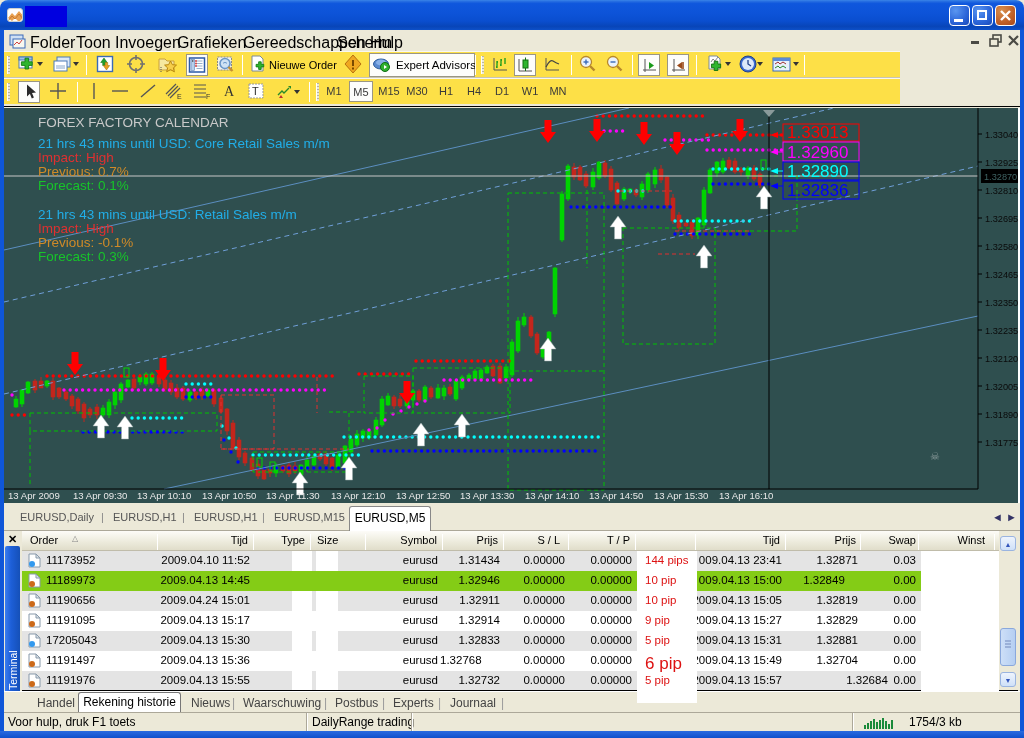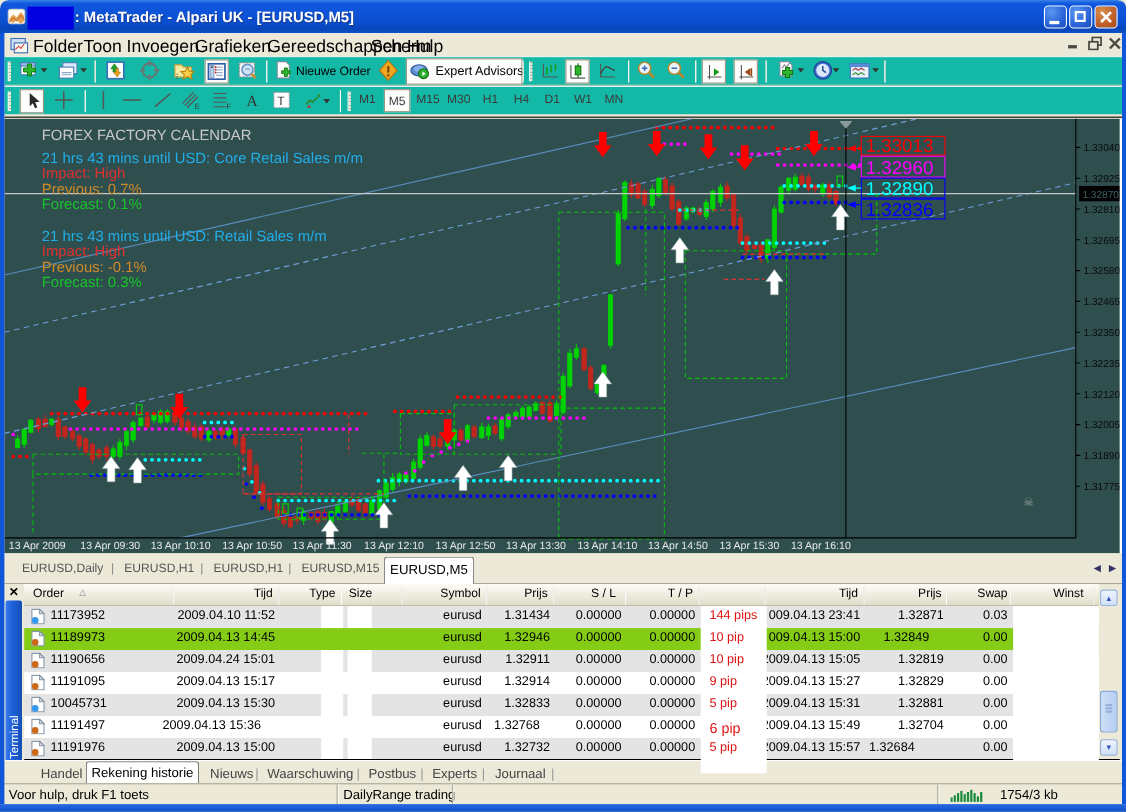--- a/index.html
+++ b/index.html
@@ -12,21 +12,21 @@
  text-shadow:1px 1px 1px #1a3a8a; white-space:nowrap; }
 #censor { position:absolute; left:25px; top:6px; width:42px; height:21px; background:#0000e0; }
 #appicon { position:absolute; left:7px; top:8px; width:16px; height:14px; background:#fdfdfd; border-radius:3px; border:1px solid #d0d0d0; overflow:hidden; }
 .tbtn { position:absolute; top:5px; width:21px; height:21px; border-radius:4px; border:1px solid #fff;
  color:#fff; font-size:12px; text-align:center; line-height:19px; font-weight:bold; }
 .bblue { background:radial-gradient(circle at 30% 25%, #5a96f0, #2a64d8 60%, #1a4ab8); }
 
 #menubar { left:4px; top:30px; width:1016px; height:21px; background:#ece9d8; border-bottom:1px solid #ece9d8; }
 #menubar span.mi { position:absolute; top:4px; font-size:16px; color:#000; }
 
-.tb { left:4px; width:1016px; height:27px; background:#14b8a6; border-top:1px solid #f8f7f2; border-bottom:1px solid #c9c5b2; }
+.tb { left:4px; width:896px; height:27px; background:#fde047; border-top:1px solid #f8f7f2; border-bottom:1px solid #c9c5b2; }
 .grip { position:absolute; left:3px; top:4px; width:3px; height:18px;
  background:repeating-linear-gradient(#b8b4a2 0px,#b8b4a2 1px,#ece9d8 1px,#ece9d8 3px); border-left:1px solid #fff; }
 .sep { position:absolute; top:3px; width:1px; height:20px; background:#b8b4a2; border-right:1px solid #fff; }
 
 #chartzone { left:4px; top:104px; width:1016px; height:3px; background:#ece9d8; border-bottom:1px solid #000; }
 #chart { left:4px; top:108px; width:1014px; height:395px; background:#2f4f4f; }
 #chartright { left:1018px; top:108px; width:2px; height:395px; background:#fff; }
 
 #ctabs { left:4px; top:503px; width:1016px; height:28px; background:#ece9d8; border-bottom:1px solid #aca899; }
 .ctab { position:absolute; top:8px; font-size:11px; color:#555; }
@@ -60,21 +60,20 @@
 #bright { left:1020px; top:30px; width:4px; height:701px; background:#0f56d8; }
 #bbottom { left:0; top:731px; width:1024px; height:7px; background:linear-gradient(#2a6ae0,#0f50cc); }
 </style></head><body>
 <div id="win">
   <div id="title" class="abs">
     <div id="appicon"><svg width="16" height="14">
           <path d="M0 9 l4 -5 l3 3 l4 -5 l5 6 l-5 5 l-4 -4 l-3 3 Z" fill="#e8a050"></path>
           <path d="M0 12 l4 -5 l3 3 l4 -5 l5 6" stroke="#c87830" fill="none"></path>
         </svg></div>
     <div id="censor"></div>
-    <div class="txt">: MetaTrader - Alpari UK - [EURUSD,M5]</div>
     <div class="tbtn bblue" style="left:949px">
         <span style="position:absolute;left:4px;bottom:3px;width:9px;height:3px;background:#fff"></span>
       </div>
     <div class="tbtn bblue" style="left:972px">
         <span style="position:absolute;left:4px;top:4px;width:10px;height:10px;border:2px solid #fff"></span>
       </div>
     <div class="tbtn" style="left:995px;background:radial-gradient(circle at 30% 25%, #d8904e, #c06028 60%, #a84818)">
         <svg width="19" height="19" style="position:absolute;left:0;top:0">
           <path d="M5 5 L14 14 M14 5 L5 14" stroke="#fff" stroke-width="2.4"></path>
         </svg>
@@ -1233,74 +1232,74 @@
       <span class="c" style="left:638px;width:122px;text-align:right">2009.04.13 15:27</span>
       <span class="c" style="left:768px;width:68px;text-align:right">1.32829</span>
       <span class="c" style="left:828px;width:66px;text-align:right">0.00</span>
     </div>
 <div class="trow" style="top:631px;background:#e4e4e4">
       <span style="position:absolute;left:6px;top:2px"><span class="dicon"><svg width="13" height="15" viewBox="0 0 13 15">
             <path d="M1 1 h7 l4 4 v9 h-11 Z" fill="#fff" stroke="#8899aa"></path>
             <path d="M8 1 l4 4 h-4 Z" fill="#dde4ea" stroke="#8899aa"></path>
             <circle cx="4" cy="11" r="3" fill="#3399ee"></circle>
           </svg></span></span>
-      <span class="c" style="left:24px;width:80px;text-align:left">10045731</span>
+      <span class="c" style="left:24px;width:80px;text-align:left">17205043</span>
       <span class="c" style="left:113px;width:115px;text-align:right">2009.04.13 15:30</span>
       <span style="position:absolute;left:270px;top:0;width:20px;height:20px;background:#fff"></span>
       <span style="position:absolute;left:294px;top:0;width:22px;height:20px;background:#fff"></span>
       <span class="c" style="left:338px;width:78px;text-align:right">eurusd</span>
       <span class="c" style="left:418px;width:60px;text-align:right">1.32833</span>
       <span class="c" style="left:478px;width:65px;text-align:right">0.00000</span>
       <span class="c" style="left:543px;width:67px;text-align:right">0.00000</span>
       <span class="c" style="left:638px;width:122px;text-align:right">2009.04.13 15:31</span>
       <span class="c" style="left:768px;width:68px;text-align:right">1.32881</span>
       <span class="c" style="left:828px;width:66px;text-align:right">0.00</span>
     </div>
 <div class="trow" style="top:651px;background:#ffffff">
       <span style="position:absolute;left:6px;top:2px"><span class="dicon"><svg width="13" height="15" viewBox="0 0 13 15">
             <path d="M1 1 h7 l4 4 v9 h-11 Z" fill="#fff" stroke="#8899aa"></path>
             <path d="M8 1 l4 4 h-4 Z" fill="#dde4ea" stroke="#8899aa"></path>
             <circle cx="4" cy="11" r="3" fill="#cc6a1a"></circle>
           </svg></span></span>
       <span class="c" style="left:24px;width:80px;text-align:left">11191497</span>
-      <span class="c" style="left:113px;width:115px;text-align:center">2009.04.13 15:36</span>
+      <span class="c" style="left:113px;width:115px;text-align:right">2009.04.13 15:36</span>
       <span class="c" style="left:338px;width:78px;text-align:right">eurusd</span>
-      <span class="c" style="left:418px;width:60px;text-align:center">1.32768</span>
+      <span class="c" style="left:418px;width:60px;text-align:left">1.32768</span>
       <span class="c" style="left:478px;width:65px;text-align:right">0.00000</span>
       <span class="c" style="left:543px;width:67px;text-align:right">0.00000</span>
       <span class="c" style="left:638px;width:122px;text-align:right">2009.04.13 15:49</span>
       <span class="c" style="left:768px;width:68px;text-align:right">1.32704</span>
       <span class="c" style="left:828px;width:66px;text-align:right">0.00</span>
     </div>
 <div class="trow" style="top:671px;background:#e4e4e4">
       <span style="position:absolute;left:6px;top:2px"><span class="dicon"><svg width="13" height="15" viewBox="0 0 13 15">
             <path d="M1 1 h7 l4 4 v9 h-11 Z" fill="#fff" stroke="#8899aa"></path>
             <path d="M8 1 l4 4 h-4 Z" fill="#dde4ea" stroke="#8899aa"></path>
             <circle cx="4" cy="11" r="3" fill="#cc6a1a"></circle>
           </svg></span></span>
       <span class="c" style="left:24px;width:80px;text-align:left">11191976</span>
-      <span class="c" style="left:113px;width:115px;text-align:right">2009.04.13 15:00</span>
+      <span class="c" style="left:113px;width:115px;text-align:right">2009.04.13 15:55</span>
       <span style="position:absolute;left:270px;top:0;width:20px;height:20px;background:#fff"></span>
       <span style="position:absolute;left:294px;top:0;width:22px;height:20px;background:#fff"></span>
       <span class="c" style="left:338px;width:78px;text-align:right">eurusd</span>
       <span class="c" style="left:418px;width:60px;text-align:right">1.32732</span>
       <span class="c" style="left:478px;width:65px;text-align:right">0.00000</span>
       <span class="c" style="left:543px;width:67px;text-align:right">0.00000</span>
       <span class="c" style="left:638px;width:122px;text-align:right">2009.04.13 15:57</span>
-      <span class="c" style="left:768px;width:68px;text-align:left">1.32684</span>
+      <span class="c" style="left:811px;width:68px;text-align:center">1.32684</span>
       <span class="c" style="left:828px;width:66px;text-align:right">0.00</span>
     </div>
   <div id="pipband" class="abs"></div>
   <div style="position:absolute;left:921px;top:551px;width:78px;height:140px;background:#fff;z-index:5"></div>
 <span style="position:absolute;left:645px;top:554px;font-size:11.5px;color:#dd1111;z-index:6">144 pips</span>
 <span style="position:absolute;left:645px;top:574px;font-size:11.5px;color:#dd1111;z-index:6">10 pip</span>
 <span style="position:absolute;left:645px;top:594px;font-size:11.5px;color:#dd1111;z-index:6">10 pip</span>
 <span style="position:absolute;left:645px;top:614px;font-size:11.5px;color:#dd1111;z-index:6">9 pip</span>
 <span style="position:absolute;left:645px;top:634px;font-size:11.5px;color:#dd1111;z-index:6">5 pip</span>
-<span style="position:absolute;left:645px;top:654px;font-size:13px;color:#dd1111;z-index:6">6 pip</span>
+<span style="position:absolute;left:645px;top:654px;font-size:17px;color:#dd1111;z-index:6">6 pip</span>
 <span style="position:absolute;left:645px;top:674px;font-size:11.5px;color:#dd1111;z-index:6">5 pip</span>
   <div id="vscroll" class="abs">
     <div class="sbtn" style="top:0px">▲</div>
     <div style="position:absolute;left:0;top:92px;width:16px;height:38px;background:linear-gradient(90deg,#cddff7,#b5cef2);border:1px solid #8aa8dc;border-radius:3px">
       <span style="position:absolute;left:4px;top:11px;width:6px;height:1.5px;background:#9ab0d8;box-shadow:0 3px 0 #9ab0d8,0 6px 0 #9ab0d8"></span>
       </div>
     <div class="sbtn" style="top:136px">▼</div>
   </div>
   <div style="position:absolute;left:22px;top:690px;width:996px;height:1px;background:#000"></div>
   <div style="position:absolute;left:1004px;top:713px;width:16px;height:16px;background:repeating-linear-gradient(135deg,#ece9d8 0,#ece9d8 2px,#b8b4a2 2px,#b8b4a2 3.5px,#fff 3.5px,#fff 5px);clip-path:polygon(100% 0,100% 100%,0 100%)"></div>

